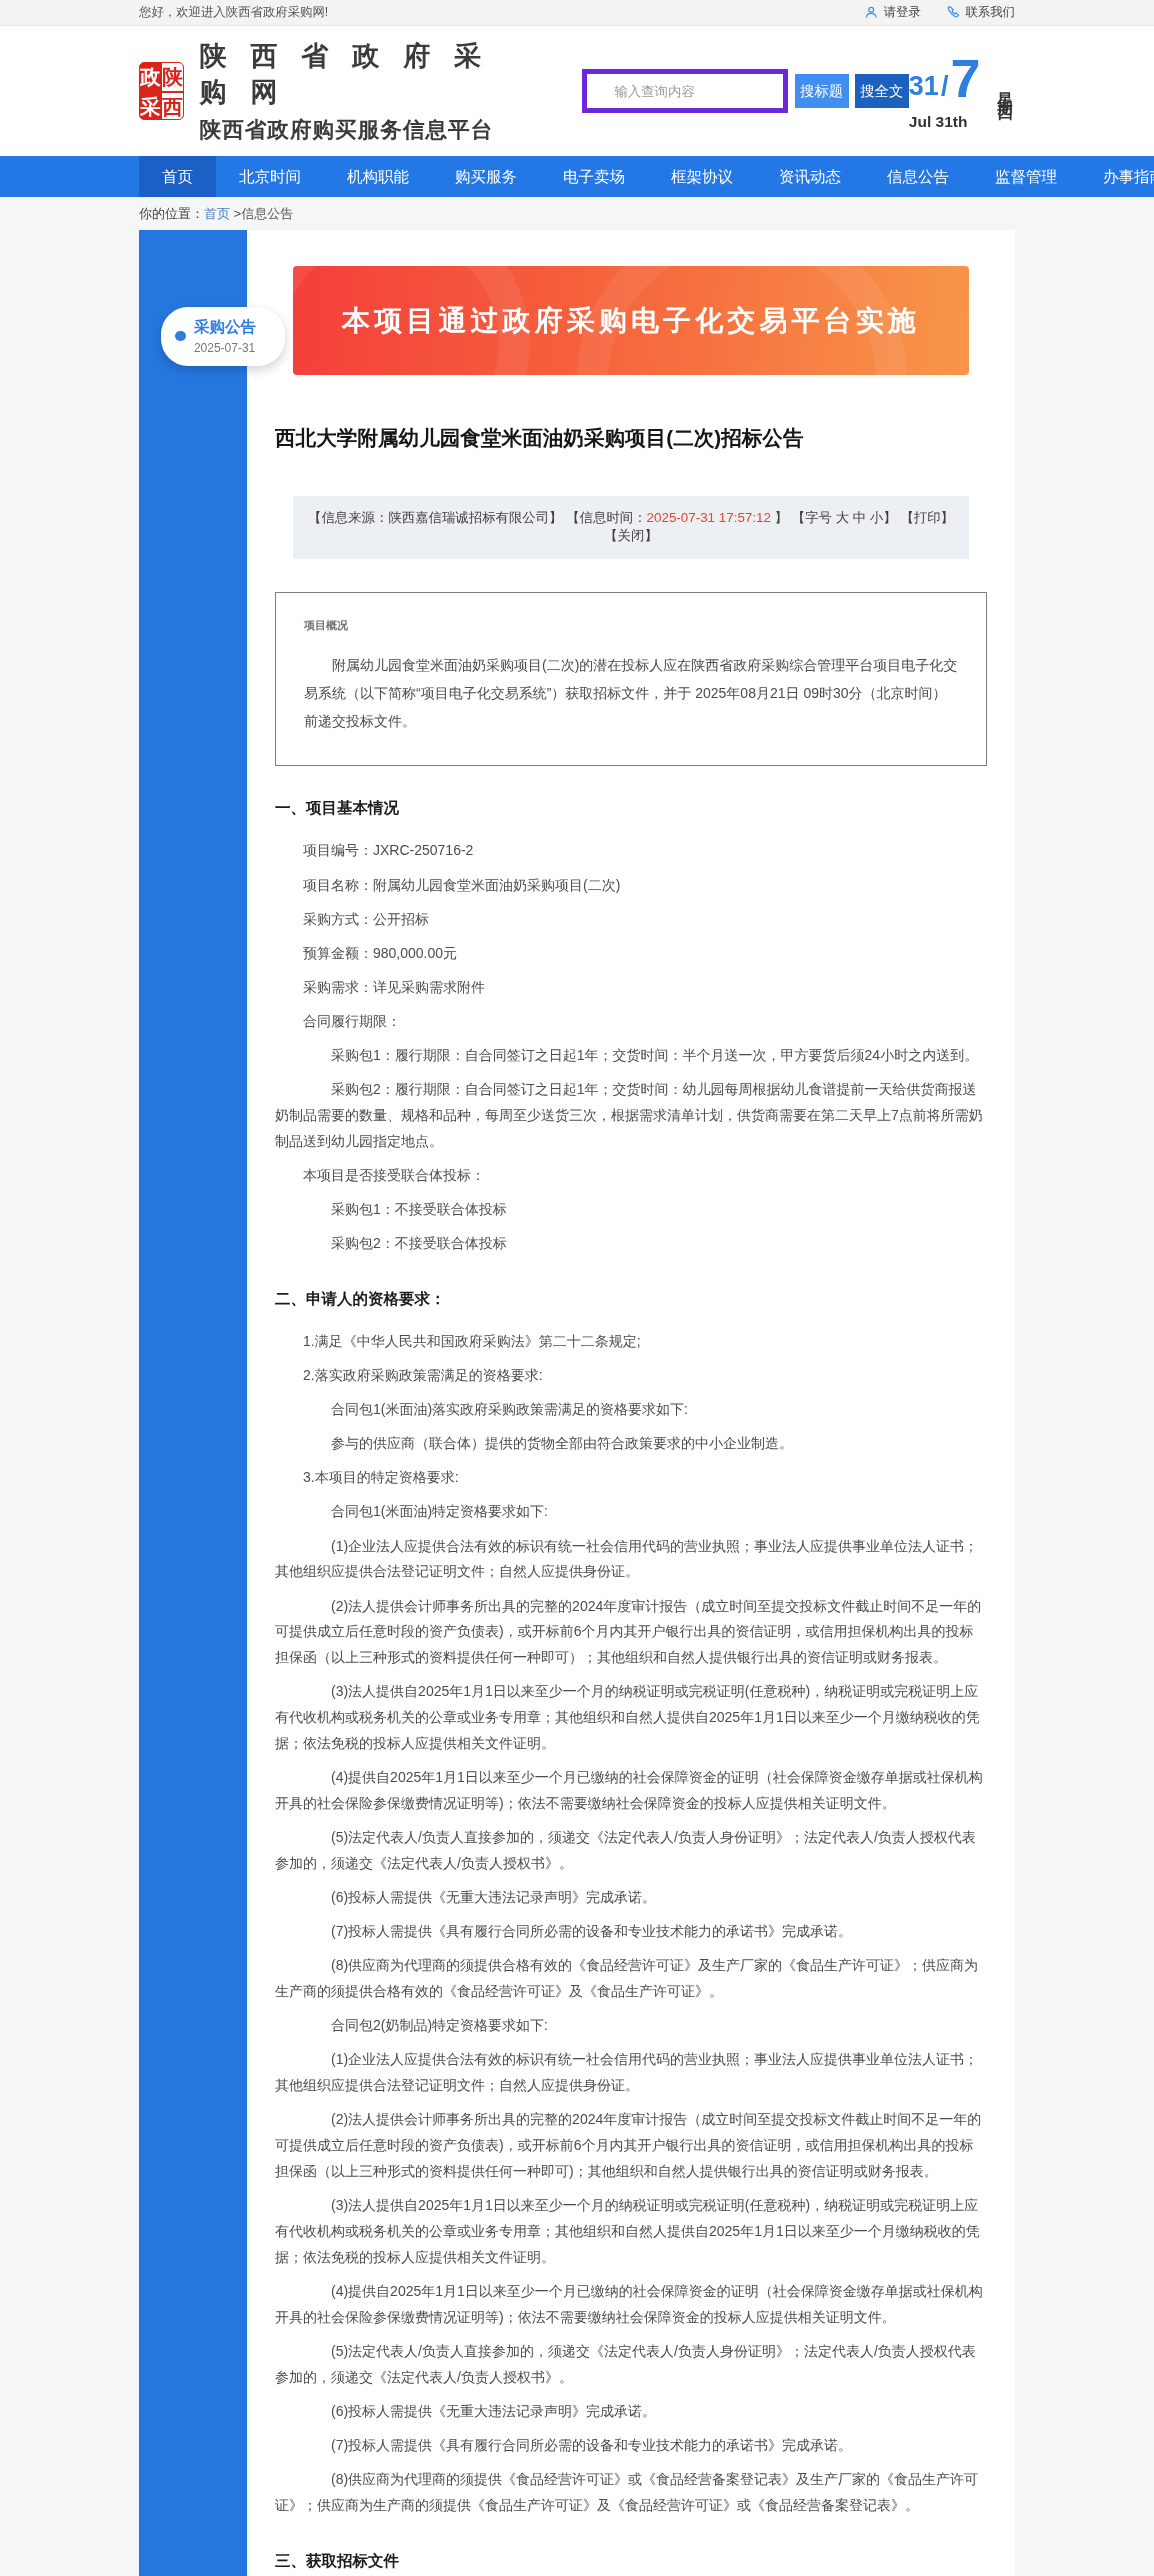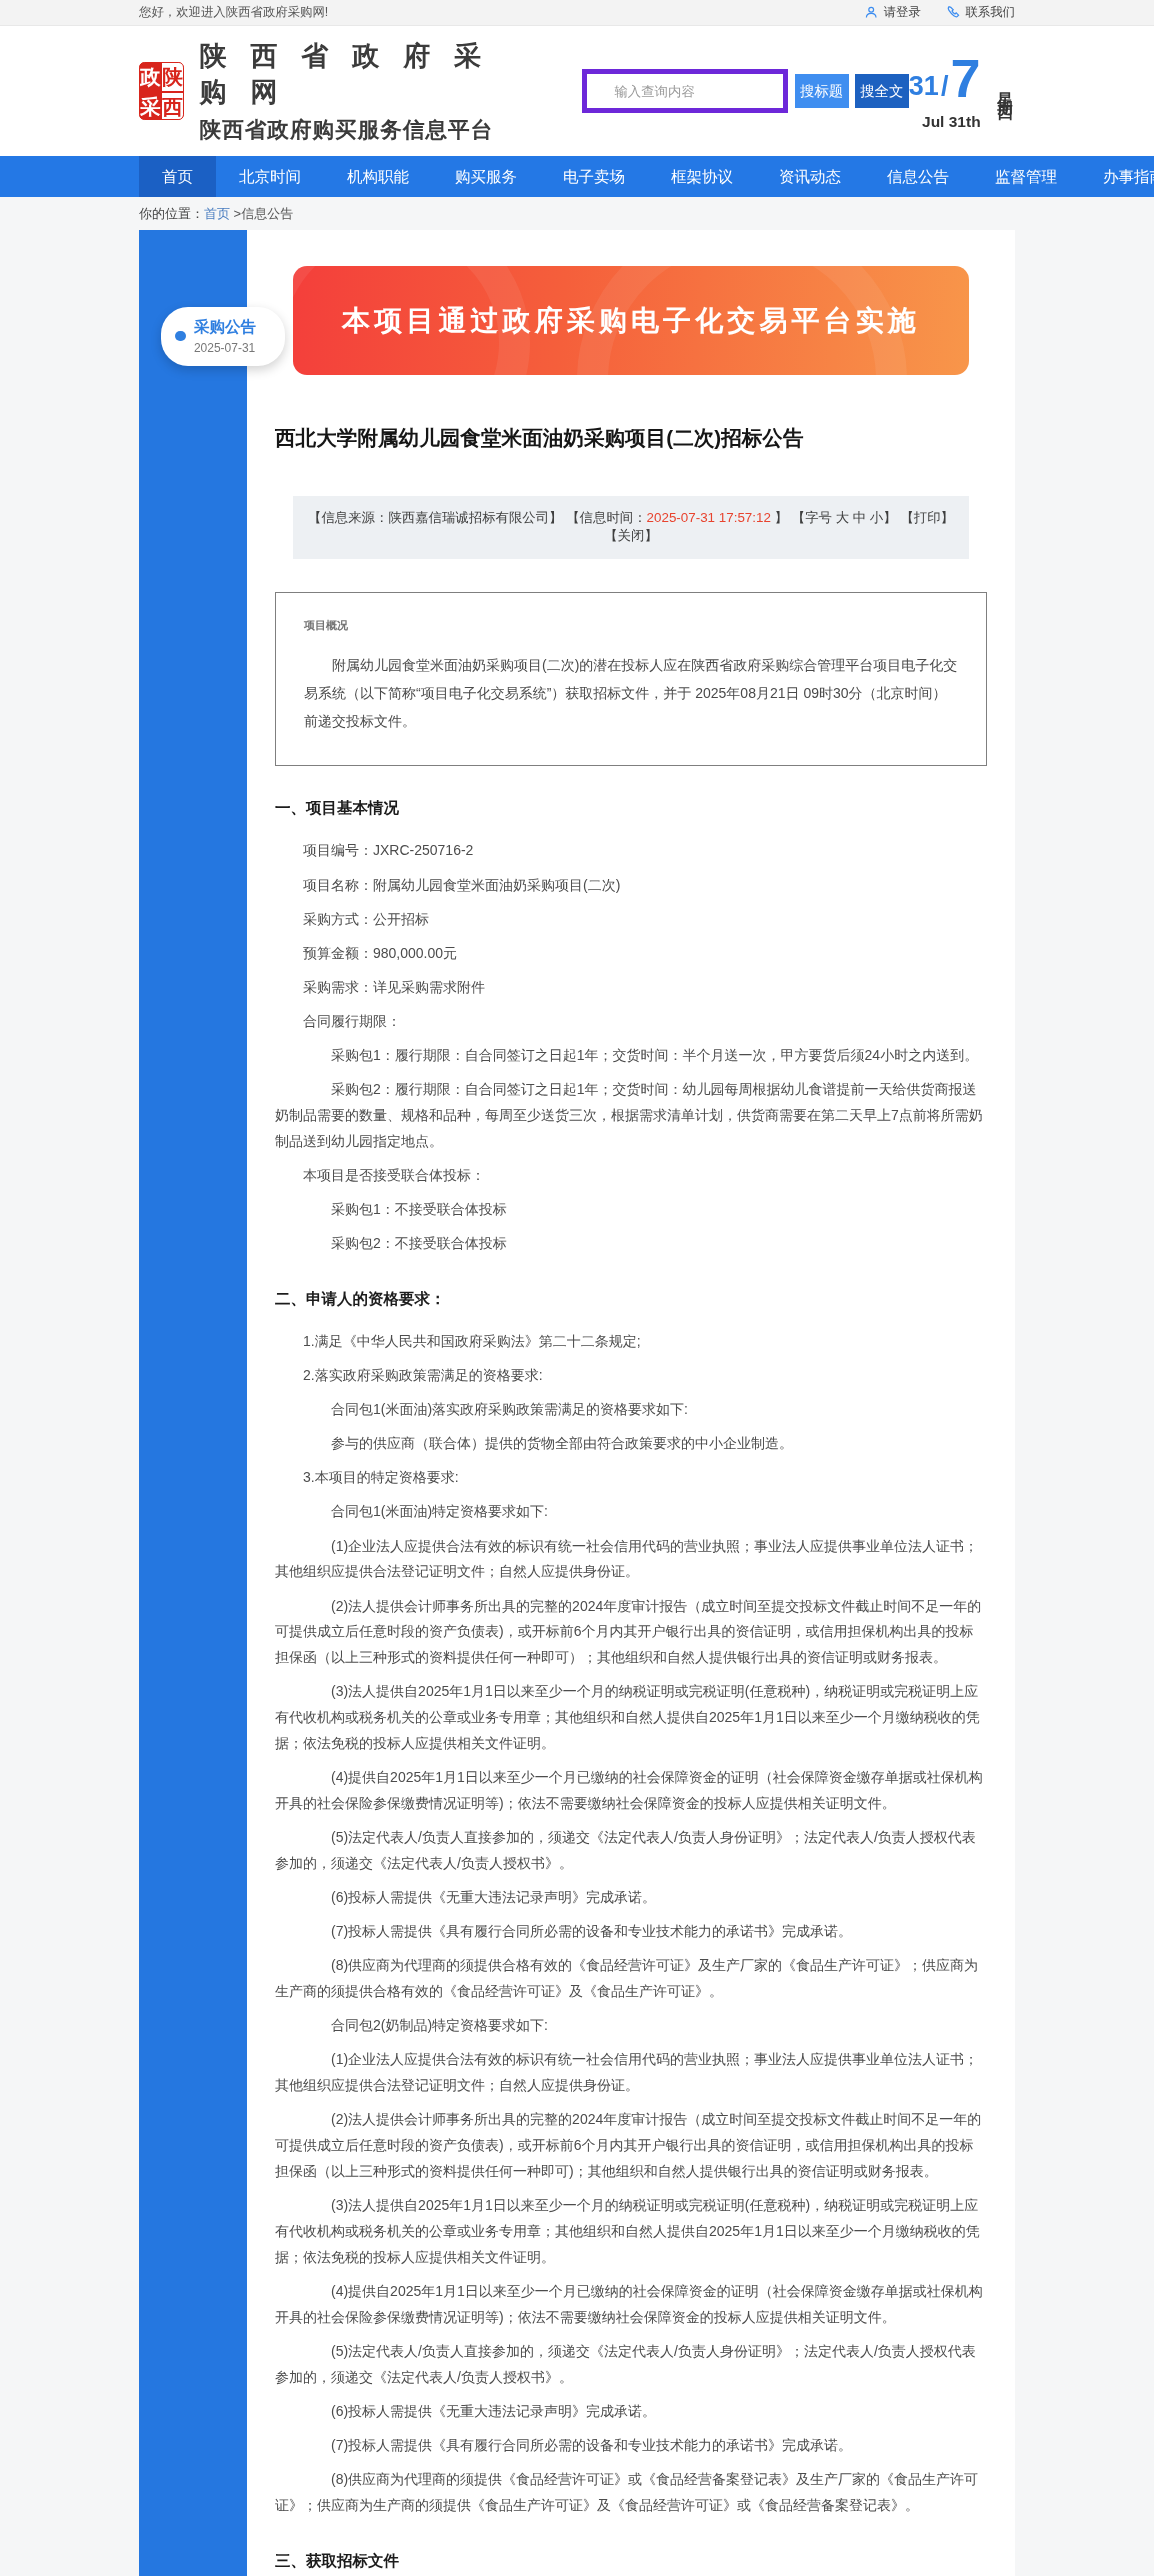--- a/index.html
+++ b/index.html
@@ -25,21 +25,21 @@
   .brand-text { margin-left:15.5px; }
   .site-name { font-size:27px; font-weight:bold; color:#3b3b3b; letter-spacing:8.2px; }
   .site-sub { font-size:21.6px; font-weight:bold; color:#3b3b3b; margin-top:5.2px; letter-spacing:1px; }
   .search-wrap { display:flex; align-items:center; margin-left:82px; gap:6.2px; }
   .search-input { width:206px; height:44px; border:5px solid #6d28d9; font-size:13.4px; padding:0 27px; color:#333; outline:none; }
   .search-input::placeholder { color:#999; }
   .btn-search { height:34px; width:54px; border:none; color:#fff; font-size:14.4px; cursor:pointer; }
   .btn-title { background:#3f8ef0; }
   .btn-full { background:#1d61c0; }
   .datebox { margin-left:auto; display:flex; align-items:center; gap:13.4px; }
-  .date-left { display:flex; flex-direction:column; align-items:flex-end; }
+  .date-left { display:flex; flex-direction:column; align-items:flex-start; }
   .date-nums { color:#2f7fe0; font-weight:bold; display:flex; align-items:flex-end; line-height:1; }
   .date-day { font-size:27px; padding-bottom:5.2px; }
   .date-slash { font-size:27px; padding:0 2.1px 5.2px; }
   .date-month { font-size:54px; }
   .date-en { font-size:15.5px; font-weight:bold; color:#333; margin-top:7.2px; }
   .weekday { writing-mode:vertical-rl; letter-spacing:7.2px; font-size:15.5px; font-weight:bold; color:#333; }
 
   
   .nav { background:#2478e5; height:41px; }
   .nav .container { display:flex; height:100%; }
@@ -55,21 +55,21 @@
   
   .layout { display:flex; align-items:stretch; padding-bottom:20.6px; }
   .side { width:108px; background:#2577e0; position:relative; flex-shrink:0; }
   .side-tab { position:absolute; top:77px; left:22px; width:124px; background:#fff; border-radius:27px; box-shadow:0 4.1px 10.3px rgba(0,0,0,.18); padding:10.3px 12.4px 10.3px 14.4px; display:flex; align-items:center; gap:8.2px; cursor:pointer; }
   .side-dot { width:10.3px; height:10.3px; border-radius:50%; background:#2f7fe0; flex-shrink:0; }
   .side-tab-title { font-size:15.5px; font-weight:bold; color:#2f7fe0; }
   .side-tab-date { font-size:12px; color:#777; margin-top:3.1px; }
   .content { flex:1; background:#fff; padding:0 28px 52px; }
 
   
-  .banner { margin:36px 18px 0; height:109px; border-radius:14px; position:relative; overflow:hidden;
+  .banner { margin:36px 18px 0; height:109px; border-radius:4px; position:relative; overflow:hidden;
     background:linear-gradient(95deg,#f43f3b 0%,#f55f3b 40%,#f8964a 100%);
     display:flex; align-items:center; justify-content:center; }
   .banner::before, .banner::after { content:""; position:absolute; border:31px solid rgba(255,255,255,0.07); border-radius:50%; }
   .banner::before { width:216px; height:216px; left:-41px; top:-62px; }
   .banner::after  { width:268px; height:268px; right:62px; bottom:-170px; }
   .banner-text { color:#fff; font-size:28px; font-weight:bold; letter-spacing:4.1px; z-index:1; }
 
   .doc-title { margin-top:49px; text-align:left; font-size:20.6px; font-weight:bold; color:#161616; }
 
   .meta-bar { margin:44px 18px 0; background:#edf0f3; padding:13.4px 0; text-align:center; font-size:13.4px; color:#3f3f3f; }

